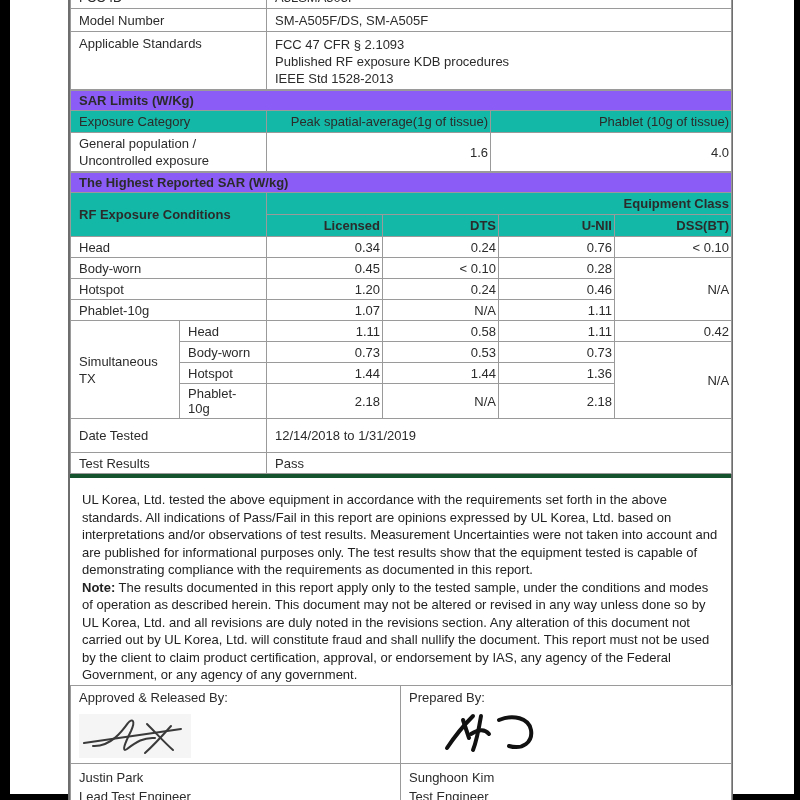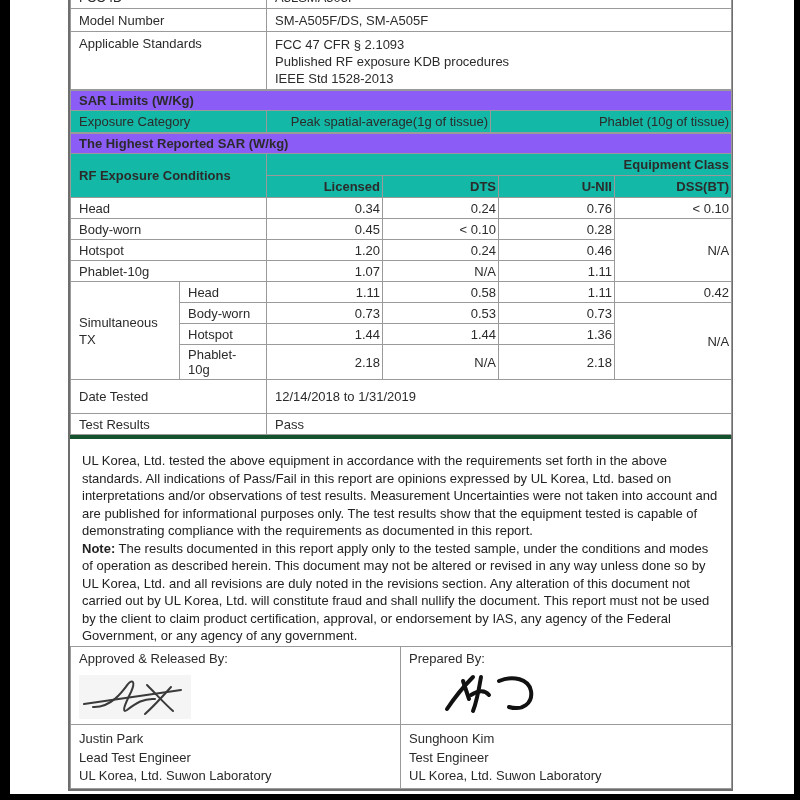--- a/index.html
+++ b/index.html
@@ -75,20 +75,28 @@
         <col style="width:241px">
       </colgroup>
     <tbody>
         <tr style="height:18px">
       <td colspan="3" class="title-cell">SAR Limits (W/Kg)</td>
     </tr>
     <tr style="height:22px">
       <td class="gray">Exposure Category</td>
       <td class="gray ctr">Peak spatial-average(1g of tissue)</td>
       <td class="gray ctr">Phablet (10g of tissue)</td>
+    </tr>
+    <tr style="height:37px">
+      <td>
+        <div class="std-line">General population /</div>
+        <div class="std-line">Uncontrolled exposure</div>
+      </td>
+      <td class="ctr">1.6</td>
+      <td class="ctr">4.0</td>
     </tr>
   </tbody>
     </table>
 
   <table>
     <colgroup>
       <col style="width:109px">
         <col style="width:87px">
         <col style="width:116px">
       <col style="width:116px">

